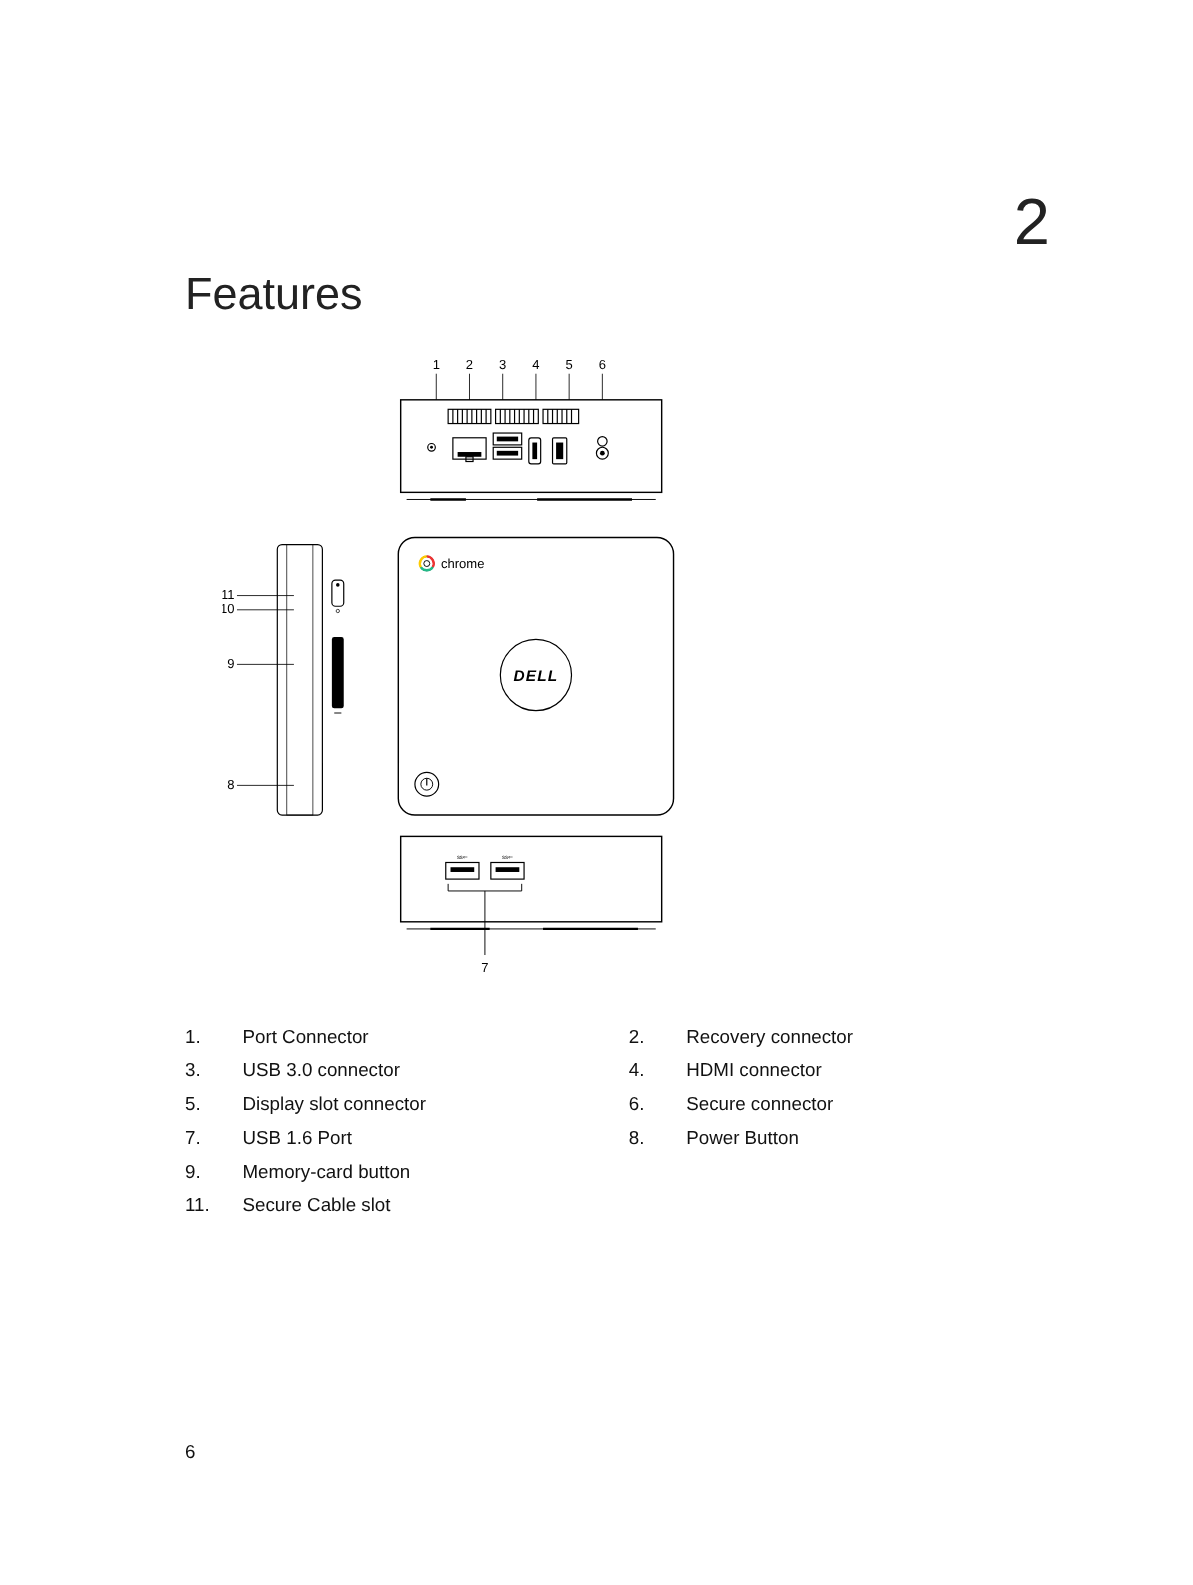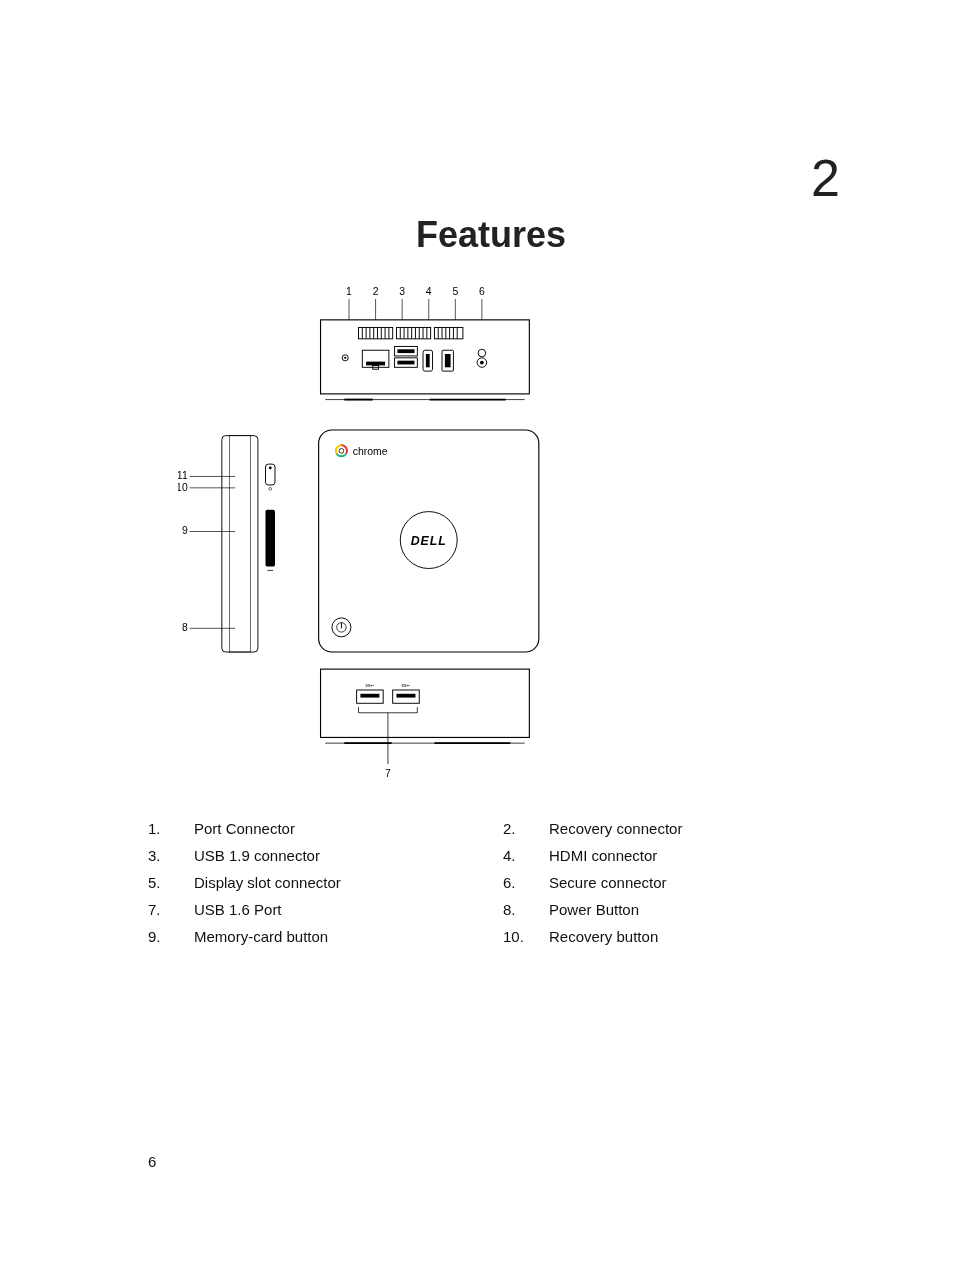--- a/index.html
+++ b/index.html
@@ -25,23 +25,22 @@
     position: absolute;
     top: 148px;
     right: 114px;
     font-size: 52px;
     font-weight: 400;
     color: #222;
   }
   h1.title {
     margin: 74px 0 24px 0;
     font-size: 36px;
-    font-weight: 700;
+    font-weight: 400;
     color: #222;
-    text-align: center;
   }
   .diagram-block {
     width: 380px;
     margin: 0 0 28px 30px;
   }
   .legend {
     display: flex;
     gap: 24px;
     margin-top: 16px;
     font-size: 15px;
@@ -219,33 +218,37 @@
 
   <div class="legend">
     <div class="col">
       <ol>
         <li>
           <span class="num">1.</span>
           <span>Port Connector</span>
         </li>
         <li>
           <span class="num">3.</span>
-          <span>USB 1.9 connector</span>
+          <span>USB 3.0 connector</span>
         </li>
         <li>
           <span class="num">5.</span>
           <span>Display slot connector</span>
         </li>
         <li>
           <span class="num">7.</span>
           <span>USB 1.6 Port</span>
         </li>
         <li>
           <span class="num">9.</span>
           <span>Memory-card button</span>
+        </li>
+        <li>
+          <span class="num">11.</span>
+          <span>Secure Cable slot</span>
         </li>
       </ol>
     </div>
     <div class="col">
       <ol>
         <li>
           <span class="num">2.</span>
           <span>Recovery connector</span>
         </li>
         <li>
@@ -253,22 +256,18 @@
           <span>HDMI connector</span>
         </li>
         <li>
           <span class="num">6.</span>
           <span>Secure connector</span>
         </li>
         <li>
           <span class="num">8.</span>
           <span>Power Button</span>
         </li>
-        <li>
-          <span class="num">10.</span>
-          <span>Recovery button</span>
-        </li>
       </ol>
     </div>
   </div>
 
   <div class="page-number">6</div>
 </div>
 
 </body></html>

